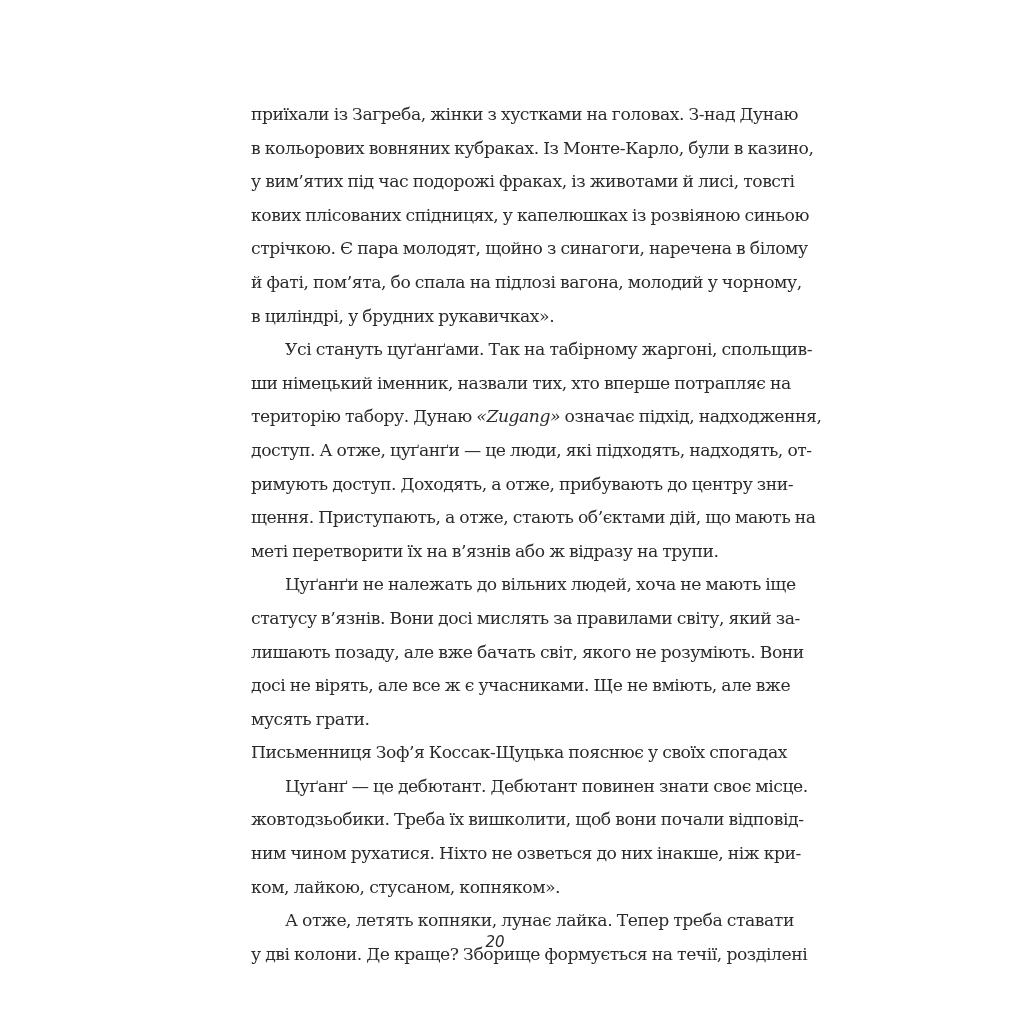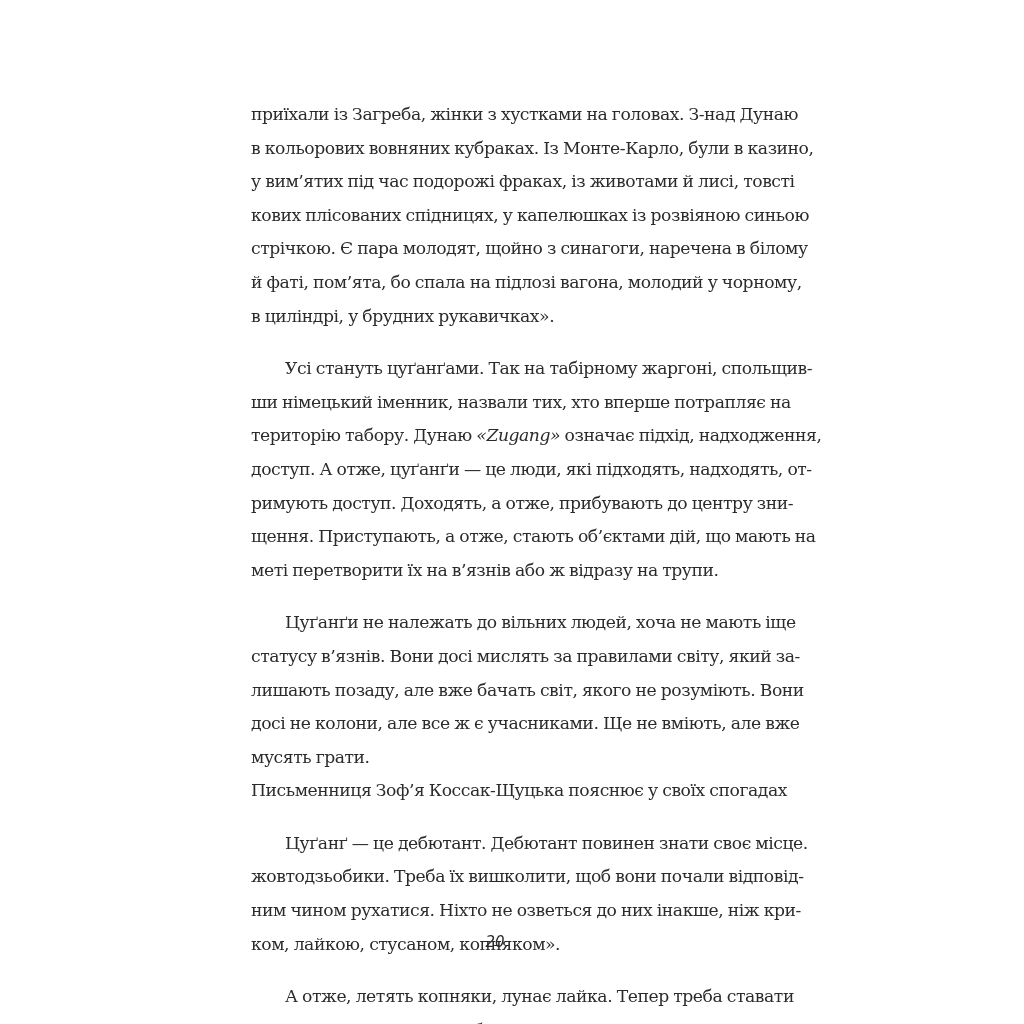--- a/index.html
+++ b/index.html
@@ -17,21 +17,21 @@
     word-spacing: -0.5px;
   }
   .line {
     display: block;
     height: 33.6px;
     white-space: nowrap;
     text-align: justify;
     text-align-last: justify;
   }
   .line.last { text-align-last: left; }
-  .line.indent { padding-left: 34px; margin-top: 19px; }
+  .line.indent { padding-left: 34px; }
   .italic { font-style: italic; }
   .page-number {
     position: absolute;
     top: 933px;
     left: 0;
     width: 990px;
     text-align: center;
     font-family: "DejaVu Sans", sans-serif;
     font-size: 15px;
     color: #2b2b2b;
@@ -60,21 +60,21 @@
     <span class="line">доступ. А отже, цуґанґи — це люди, які підходять, надходять, от-</span>
     <span class="line">римують доступ. Доходять, а отже, прибувають до центру зни-</span>
     <span class="line">щення. Приступають, а отже, стають об’єктами дій, що мають на</span>
     <span class="line last">меті перетворити їх на в’язнів або ж відразу на трупи.</span>
   </div>
 
   <div>
     <span class="line indent">Цуґанґи не належать до вільних людей, хоча не мають іще</span>
     <span class="line">статусу в’язнів. Вони досі мислять за правилами світу, який за-</span>
     <span class="line">лишають позаду, але вже бачать світ, якого не розуміють. Вони</span>
-    <span class="line">досі не колони, але все ж є учасниками. Ще не вміють, але вже</span>
+    <span class="line">досі не вірять, але все ж є учасниками. Ще не вміють, але вже</span>
     <span class="line last">мусять грати.</span>
   </div>
 
   <div>
     <span class="line">Письменниця Зоф’я Коссак-Щуцька пояснює у своїх спогадах</span>
     <span class="line indent">Цуґанґ — це дебютант. Дебютант повинен знати своє місце.</span>
     <span class="line">жовтодзьобики. Треба їх вишколити, щоб вони почали відповід-</span>
     <span class="line">ним чином рухатися. Ніхто не озветься до них інакше, ніж кри-</span>
     <span class="line last">ком, лайкою, стусаном, копняком».</span>
   </div>

